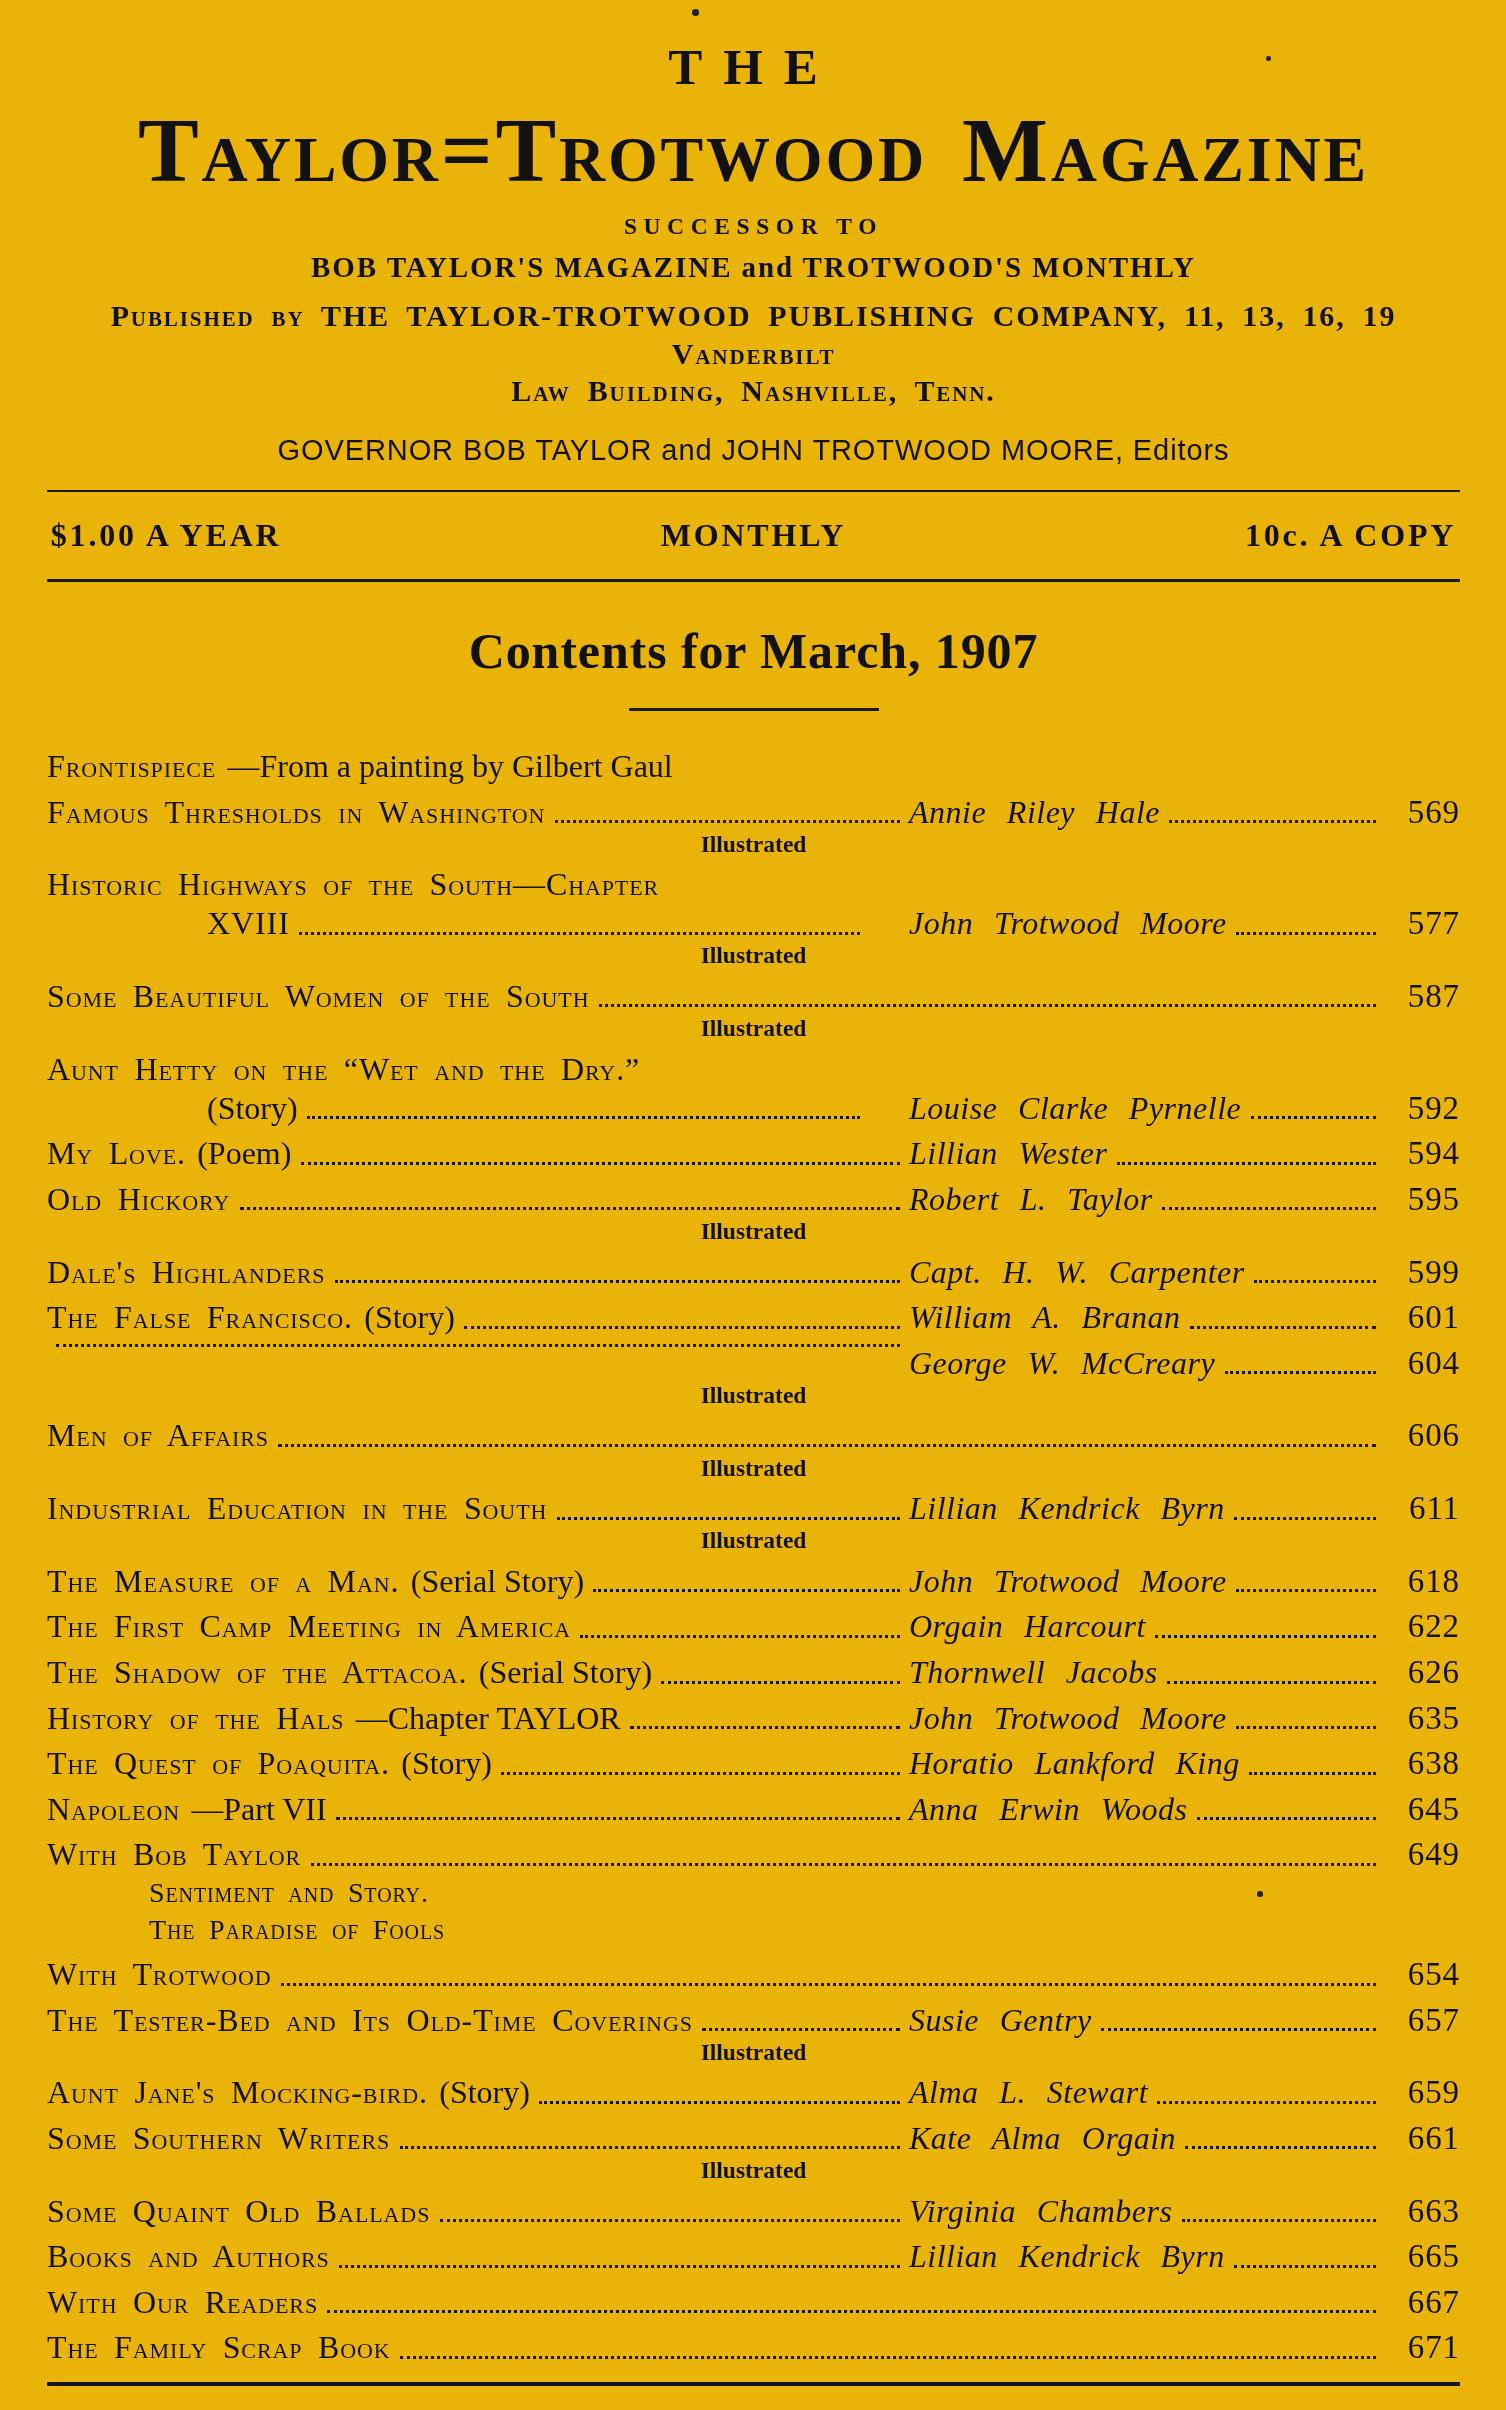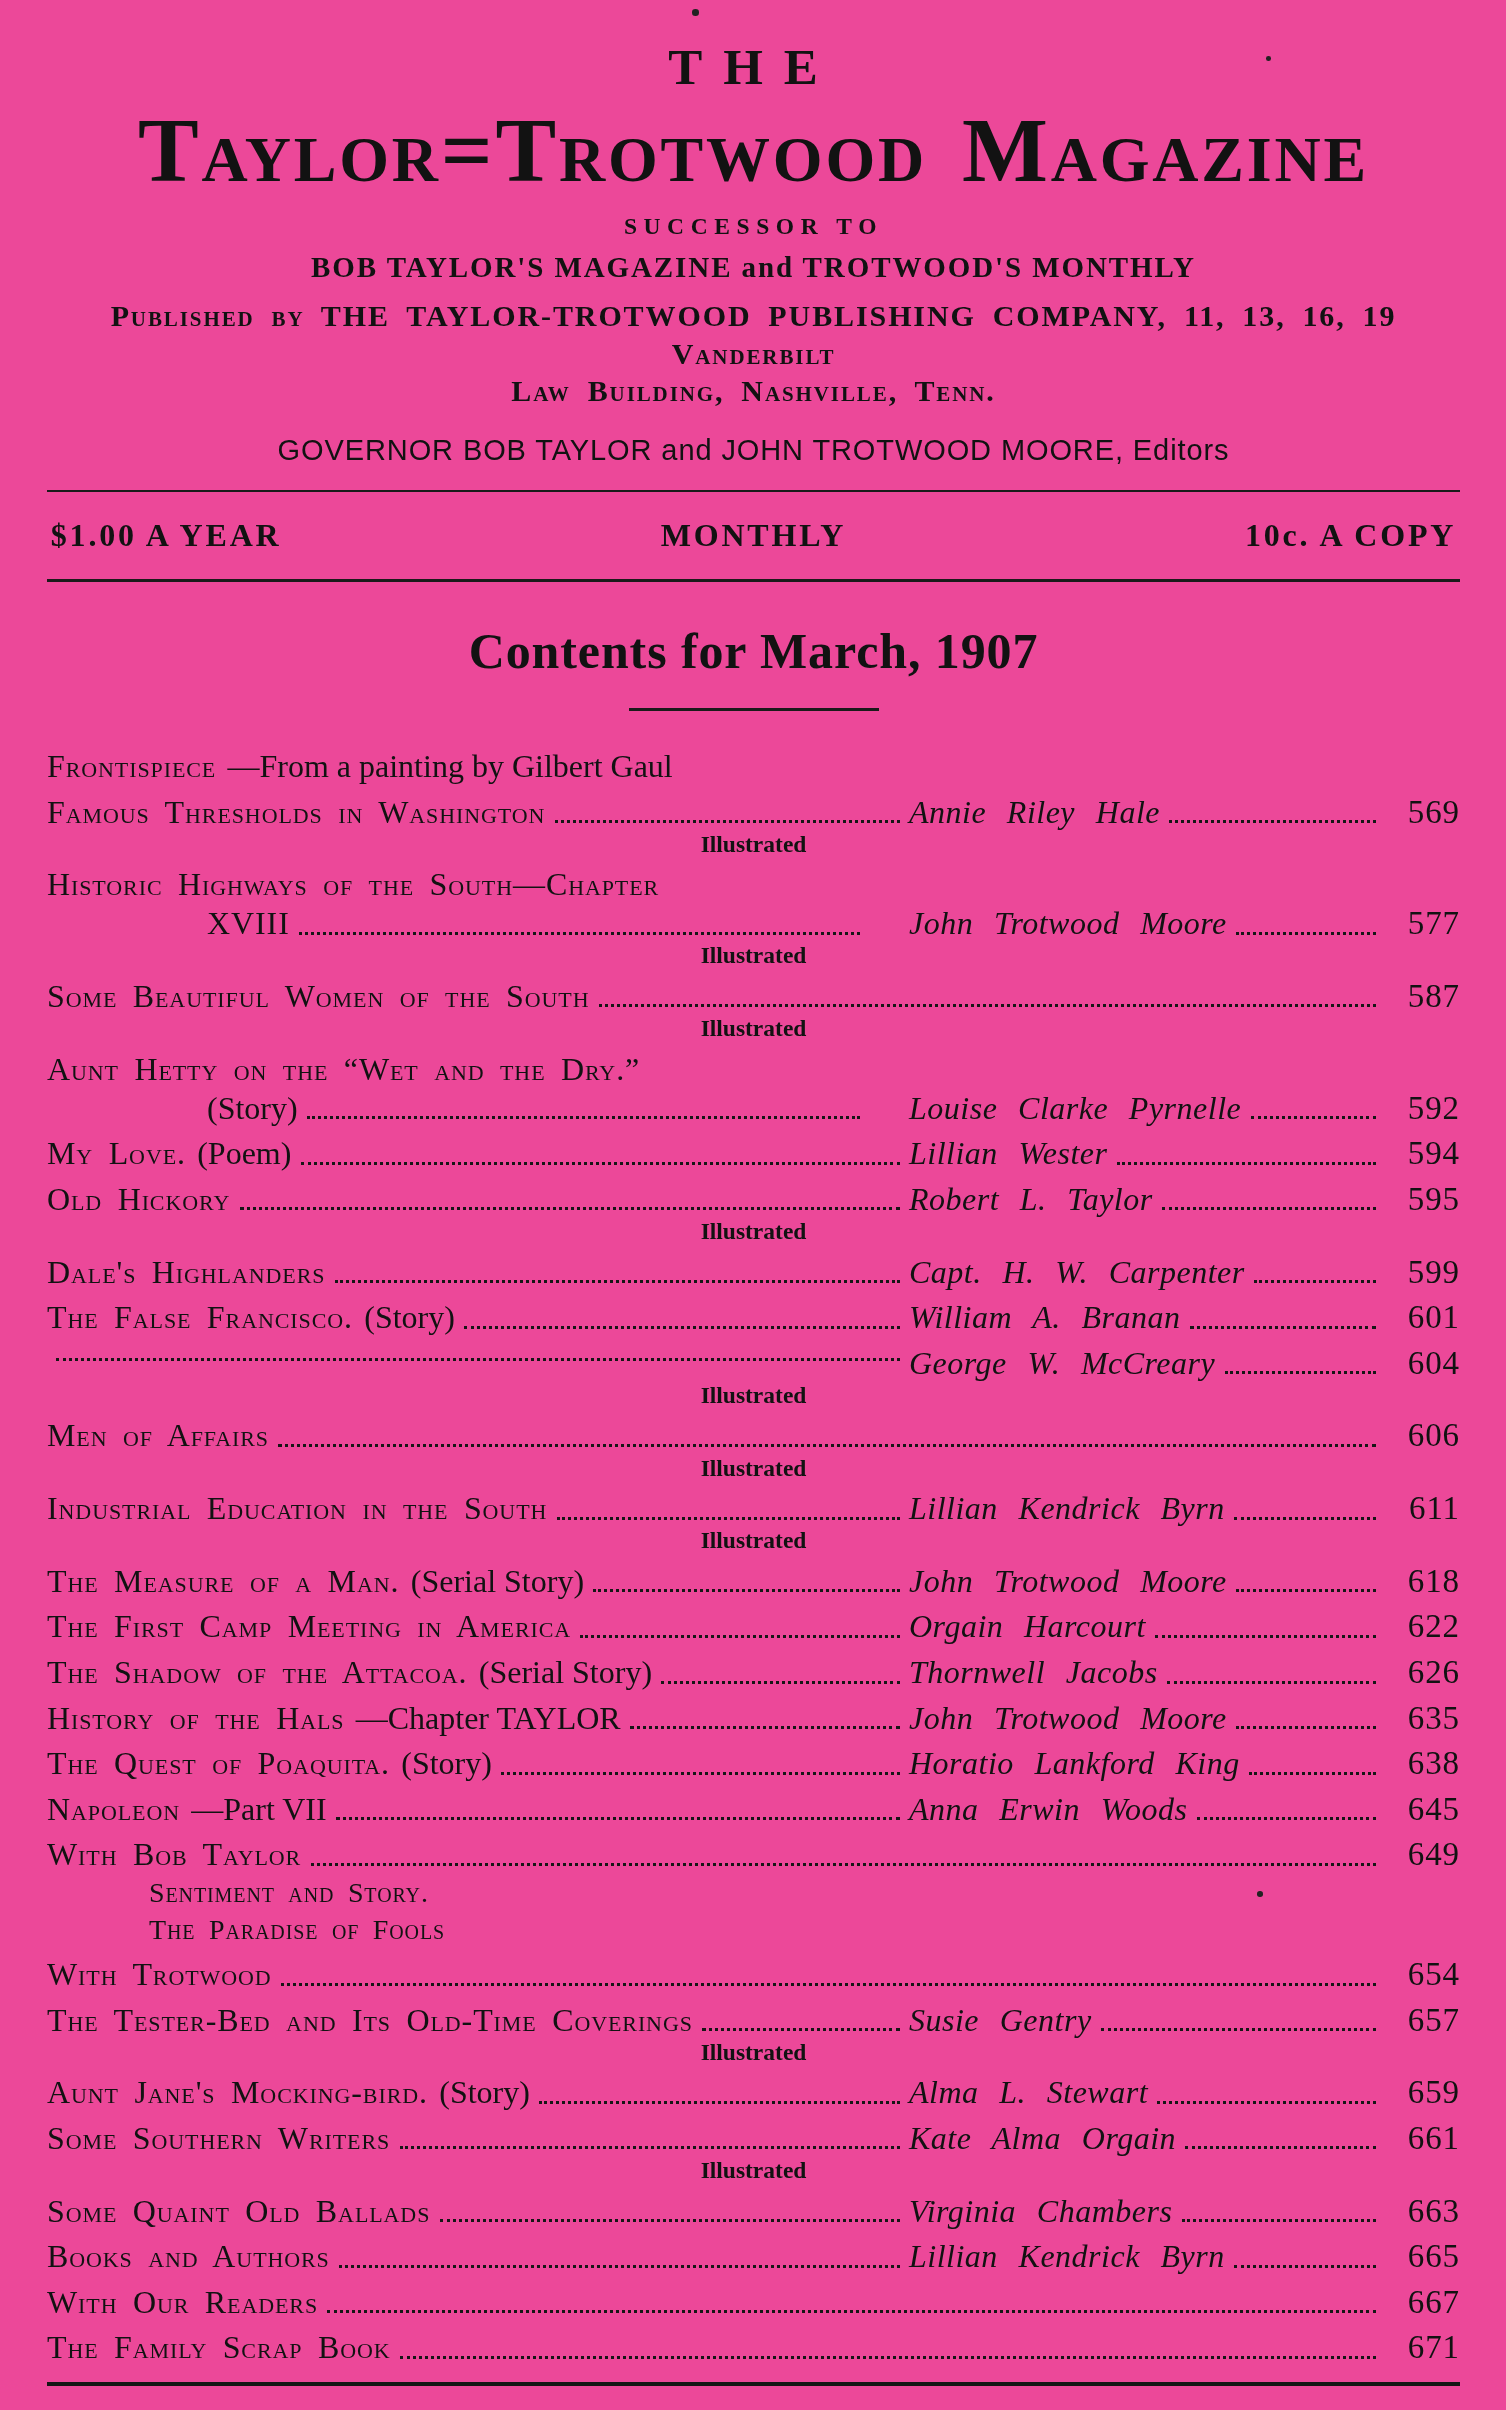--- a/index.html
+++ b/index.html
@@ -1,19 +1,19 @@
 <!DOCTYPE html>
 <html style="font-size:15px"><head>
 <meta charset="utf-8">
 <style>
   html,body{margin:0;padding:0;background:#e8e8e8;}
   .page{
     position:relative;
     width:1507px;height:2411px;
-    background:#ec4899;color:#121212;
+    background:#eab308;color:#121212;
     font-family:"Liberation Serif", serif;
     box-sizing:border-box;
     padding:24.5px 47px 0 47px;
     overflow:hidden;
   }
   
   .masthead{text-align:center;}
   .the{font-size:51px;font-weight:bold;letter-spacing:21px;margin-top:13px;}
   .main-title{
     font-size:91px;font-weight:bold;line-height:1.02;margin:9.4px 0 0 0;
@@ -34,21 +34,21 @@
   .pricebar .mid{text-align:right;}
   .pricebar .right{text-align:right;}
   
   .contents-heading{
     text-align:center;font-size:50px;font-weight:bold;margin:40px 0 0 0;letter-spacing:0.9px;
   }
   .heading-rule{width:250px;height:2.8px;background:#1a1a1a;margin:28px auto 0 auto;}
   
   .toc{margin-top:36px;}
   .entry{margin-bottom:6.6px;}
-  .line{display:flex;align-items:center;font-size:32px;line-height:39px;}
+  .line{display:flex;align-items:flex-start;font-size:32px;line-height:39px;}
   .l2{padding-left:160px;gap:40px;}
   .head{display:flex;flex:1;align-items:baseline;min-width:0;}
   .sc{font-variant:small-caps;letter-spacing:0.9px;word-spacing:6.6px;white-space:nowrap;}
   .suf{margin-left:11.3px;white-space:nowrap;}
   .suf0{white-space:nowrap;}
   .lead{flex:1;min-width:11.3px;border-bottom:3.8px dotted #161616;align-self:flex-end;margin:0 9.4px 8.5px 9.4px;}
   .tail{display:flex;width:551px;flex:none;align-items:baseline;min-width:0;}
   .author{font-style:italic;white-space:nowrap;word-spacing:12.2px;letter-spacing:0.5px;}
   .pg{width:75px;flex:none;text-align:right;font-size:33px;letter-spacing:0.9px;}
   .ill{text-align:center;font-weight:bold;font-size:23.5px;line-height:29px;margin:-1.9px 0 2.8px 0;}

